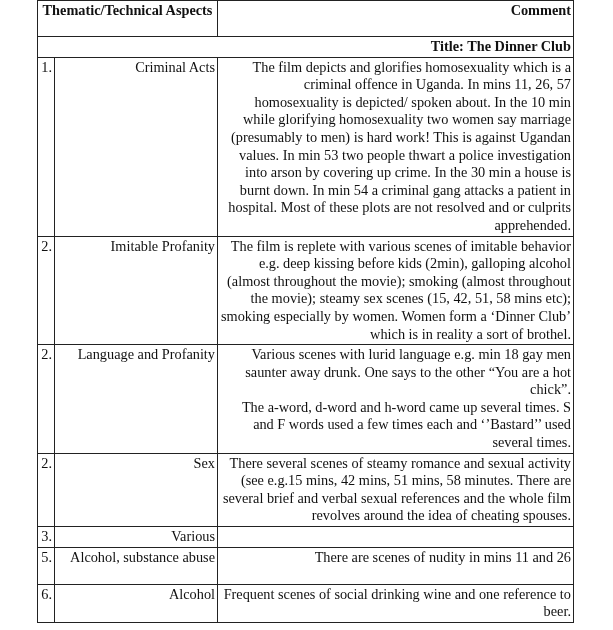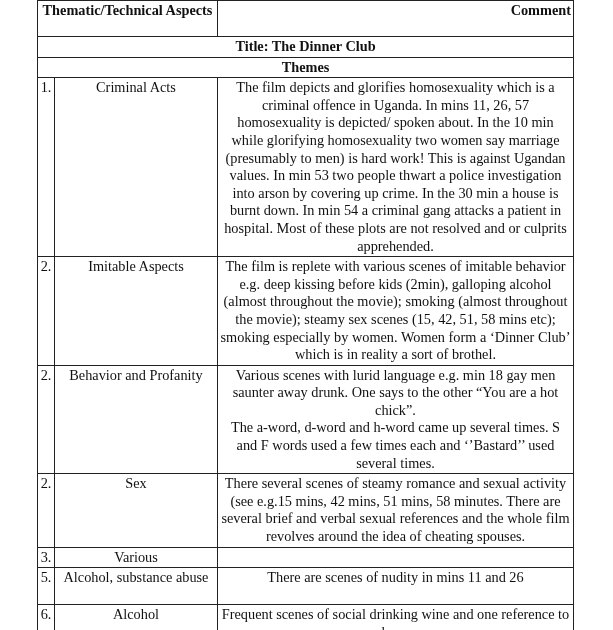--- a/index.html
+++ b/index.html
@@ -4,21 +4,21 @@
 <style>
   html, body { margin: 0; padding: 0; background: #ffffff; }
   body { width: 613px; height: 630px; overflow: hidden; position: relative;
          font-family: "Liberation Serif", "DejaVu Serif", serif; color: #111; }
   table.review {
     position: absolute; left: 37px; top: 0px;
     width: 536px; border-collapse: collapse; table-layout: fixed;
     font-size: 14.3px; line-height: 17.6px;
   }
   table.review td, table.review th {
-    border: 1.5px solid #222; padding: 1px 2px 1px 2px; vertical-align: top; text-align: center;
+    border: 1.5px solid #222; padding: 1px 2px 1px 2px; vertical-align: top; text-align: right;
   }
   th.hdr { font-weight: bold; height: 33px; padding-top: 2px; }
   th.hdr.left { text-align: center; }
   th.hdr.center { text-align: right; }
   td.title { font-weight: bold; text-align: center; padding-top: 2px; height: 17px; }
   td.section { font-weight: bold; height: 16px; }
   td.num { padding-left: 2px; padding-right: 0; }
   td.aspect { padding-left: 2px; margin-top: 28px; }
   td.comment { padding-left: 2px; padding-right: 1px; font-family: Liberation Serif, serif; }
   .pre { white-space: pre-line; }
@@ -35,35 +35,32 @@
   </colgroup>
   <tbody>
       <tr>
     <th class="hdr left" colspan="2">Thematic/Technical Aspects</th>
     <th class="hdr center">Comment</th>
   </tr>
   <tr>
     <td class="title" colspan="3">Title: The Dinner Club</td>
   </tr>
   <tr>
-    <td class="section" colspan="3">Themes</td>
-  </tr>
-  <tr>
     <td class="num">1.</td>
     <td class="aspect">Criminal Acts</td>
     <td class="comment">The film depicts and glorifies homosexuality which is a criminal offence in Uganda. In mins 11, 26, 57 homosexuality is depicted/ spoken about. In the 10 min while glorifying homosexuality two women say marriage (presumably to men) is hard work! This is against Ugandan values. In min 53 two people thwart a police investigation into arson by covering up crime. In the 30 min a house is burnt down. In min 54 a criminal gang attacks a patient in hospital. Most of these plots are not resolved and or culprits apprehended.</td>
   </tr>
   <tr>
     <td class="num">2.</td>
-    <td class="aspect">Imitable Aspects</td>
+    <td class="aspect">Imitable Profanity</td>
     <td class="comment">The film is replete with various scenes of imitable behavior e.g. deep kissing before kids (2min), galloping alcohol (almost throughout the movie); smoking (almost throughout the movie); steamy sex scenes (15, 42, 51, 58 mins etc); smoking especially by women. Women form a ‘Dinner Club’ which is in reality a sort of brothel.</td>
   </tr>
   <tr>
     <td class="num">2.</td>
-    <td class="aspect">Behavior and Profanity</td>
+    <td class="aspect">Language and Profanity</td>
     <td class="comment pre">Various scenes with lurid language e.g. min 18 gay men saunter away drunk. One says to the other “You are a hot chick”.
 The a-word, d-word and h-word came up several times. S and F words used a few times each and ‘’Bastard’’ used several times.</td>
   </tr>
   <tr>
     <td class="num">2.</td>
     <td class="aspect">Sex</td>
     <td class="comment">There several scenes of steamy romance and sexual activity (see e.g.15 mins, 42 mins, 51 mins, 58 minutes. There are several brief and verbal sexual references and the whole film revolves around the idea of cheating spouses.</td>
   </tr>
   <tr>
     <td class="num">3.</td>

